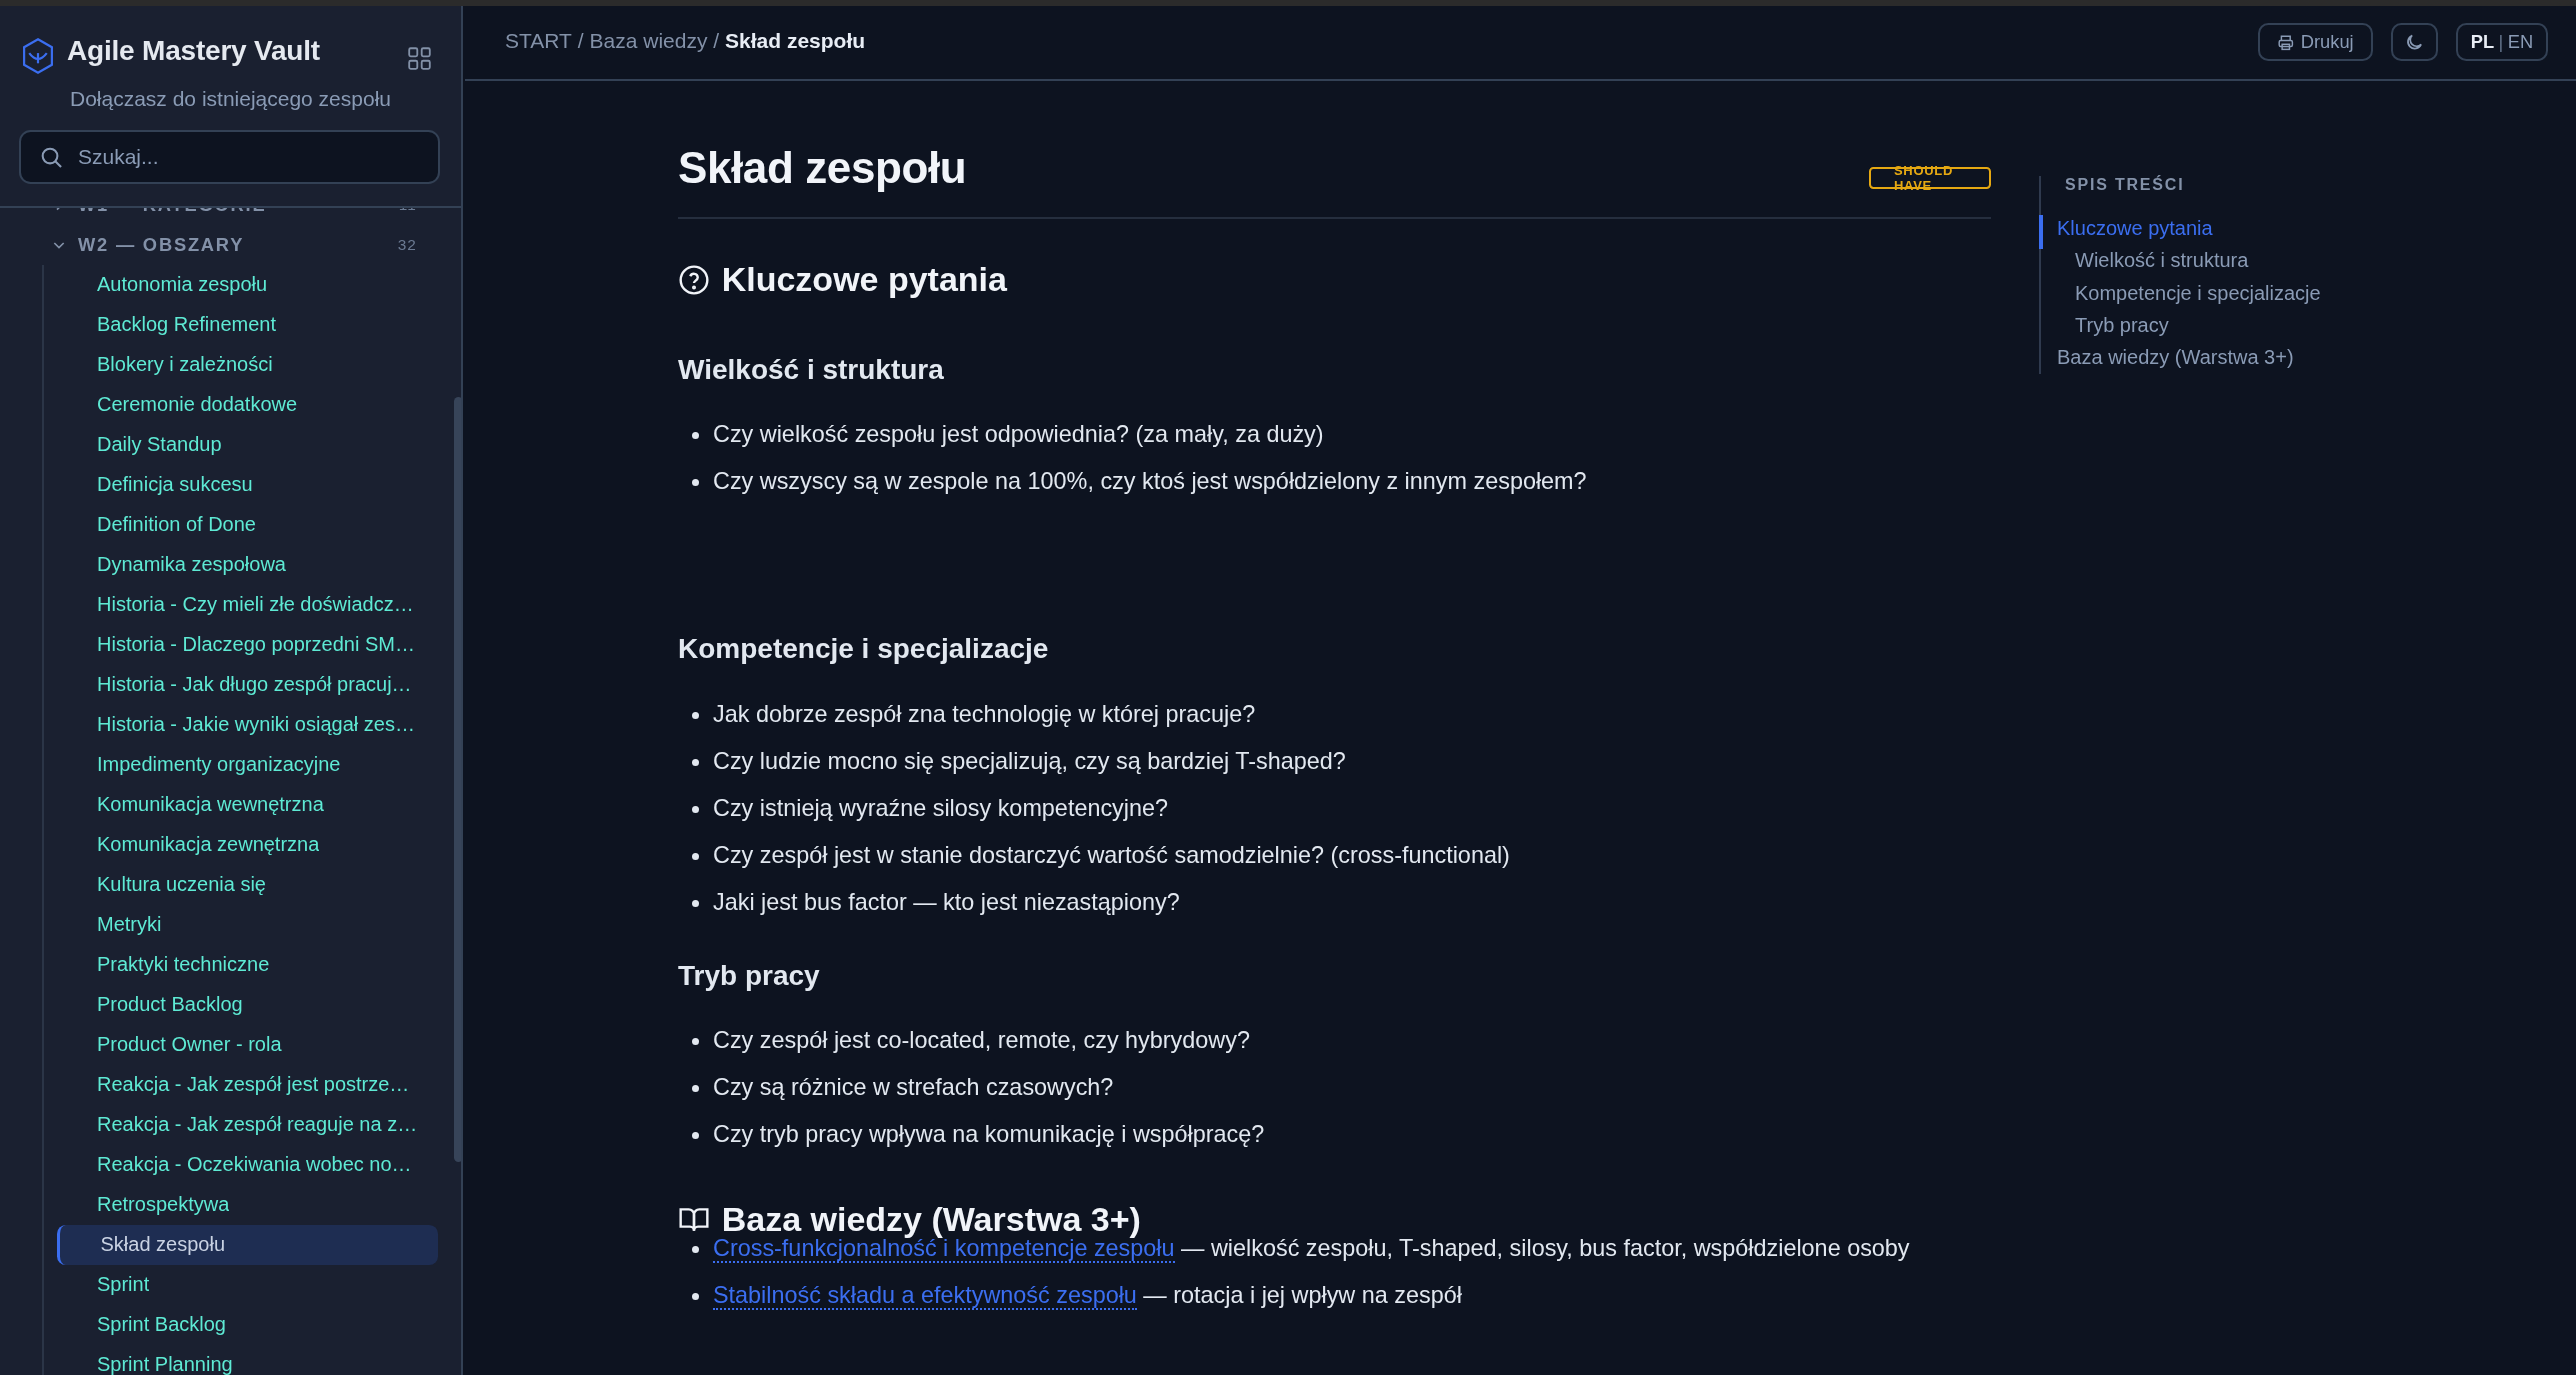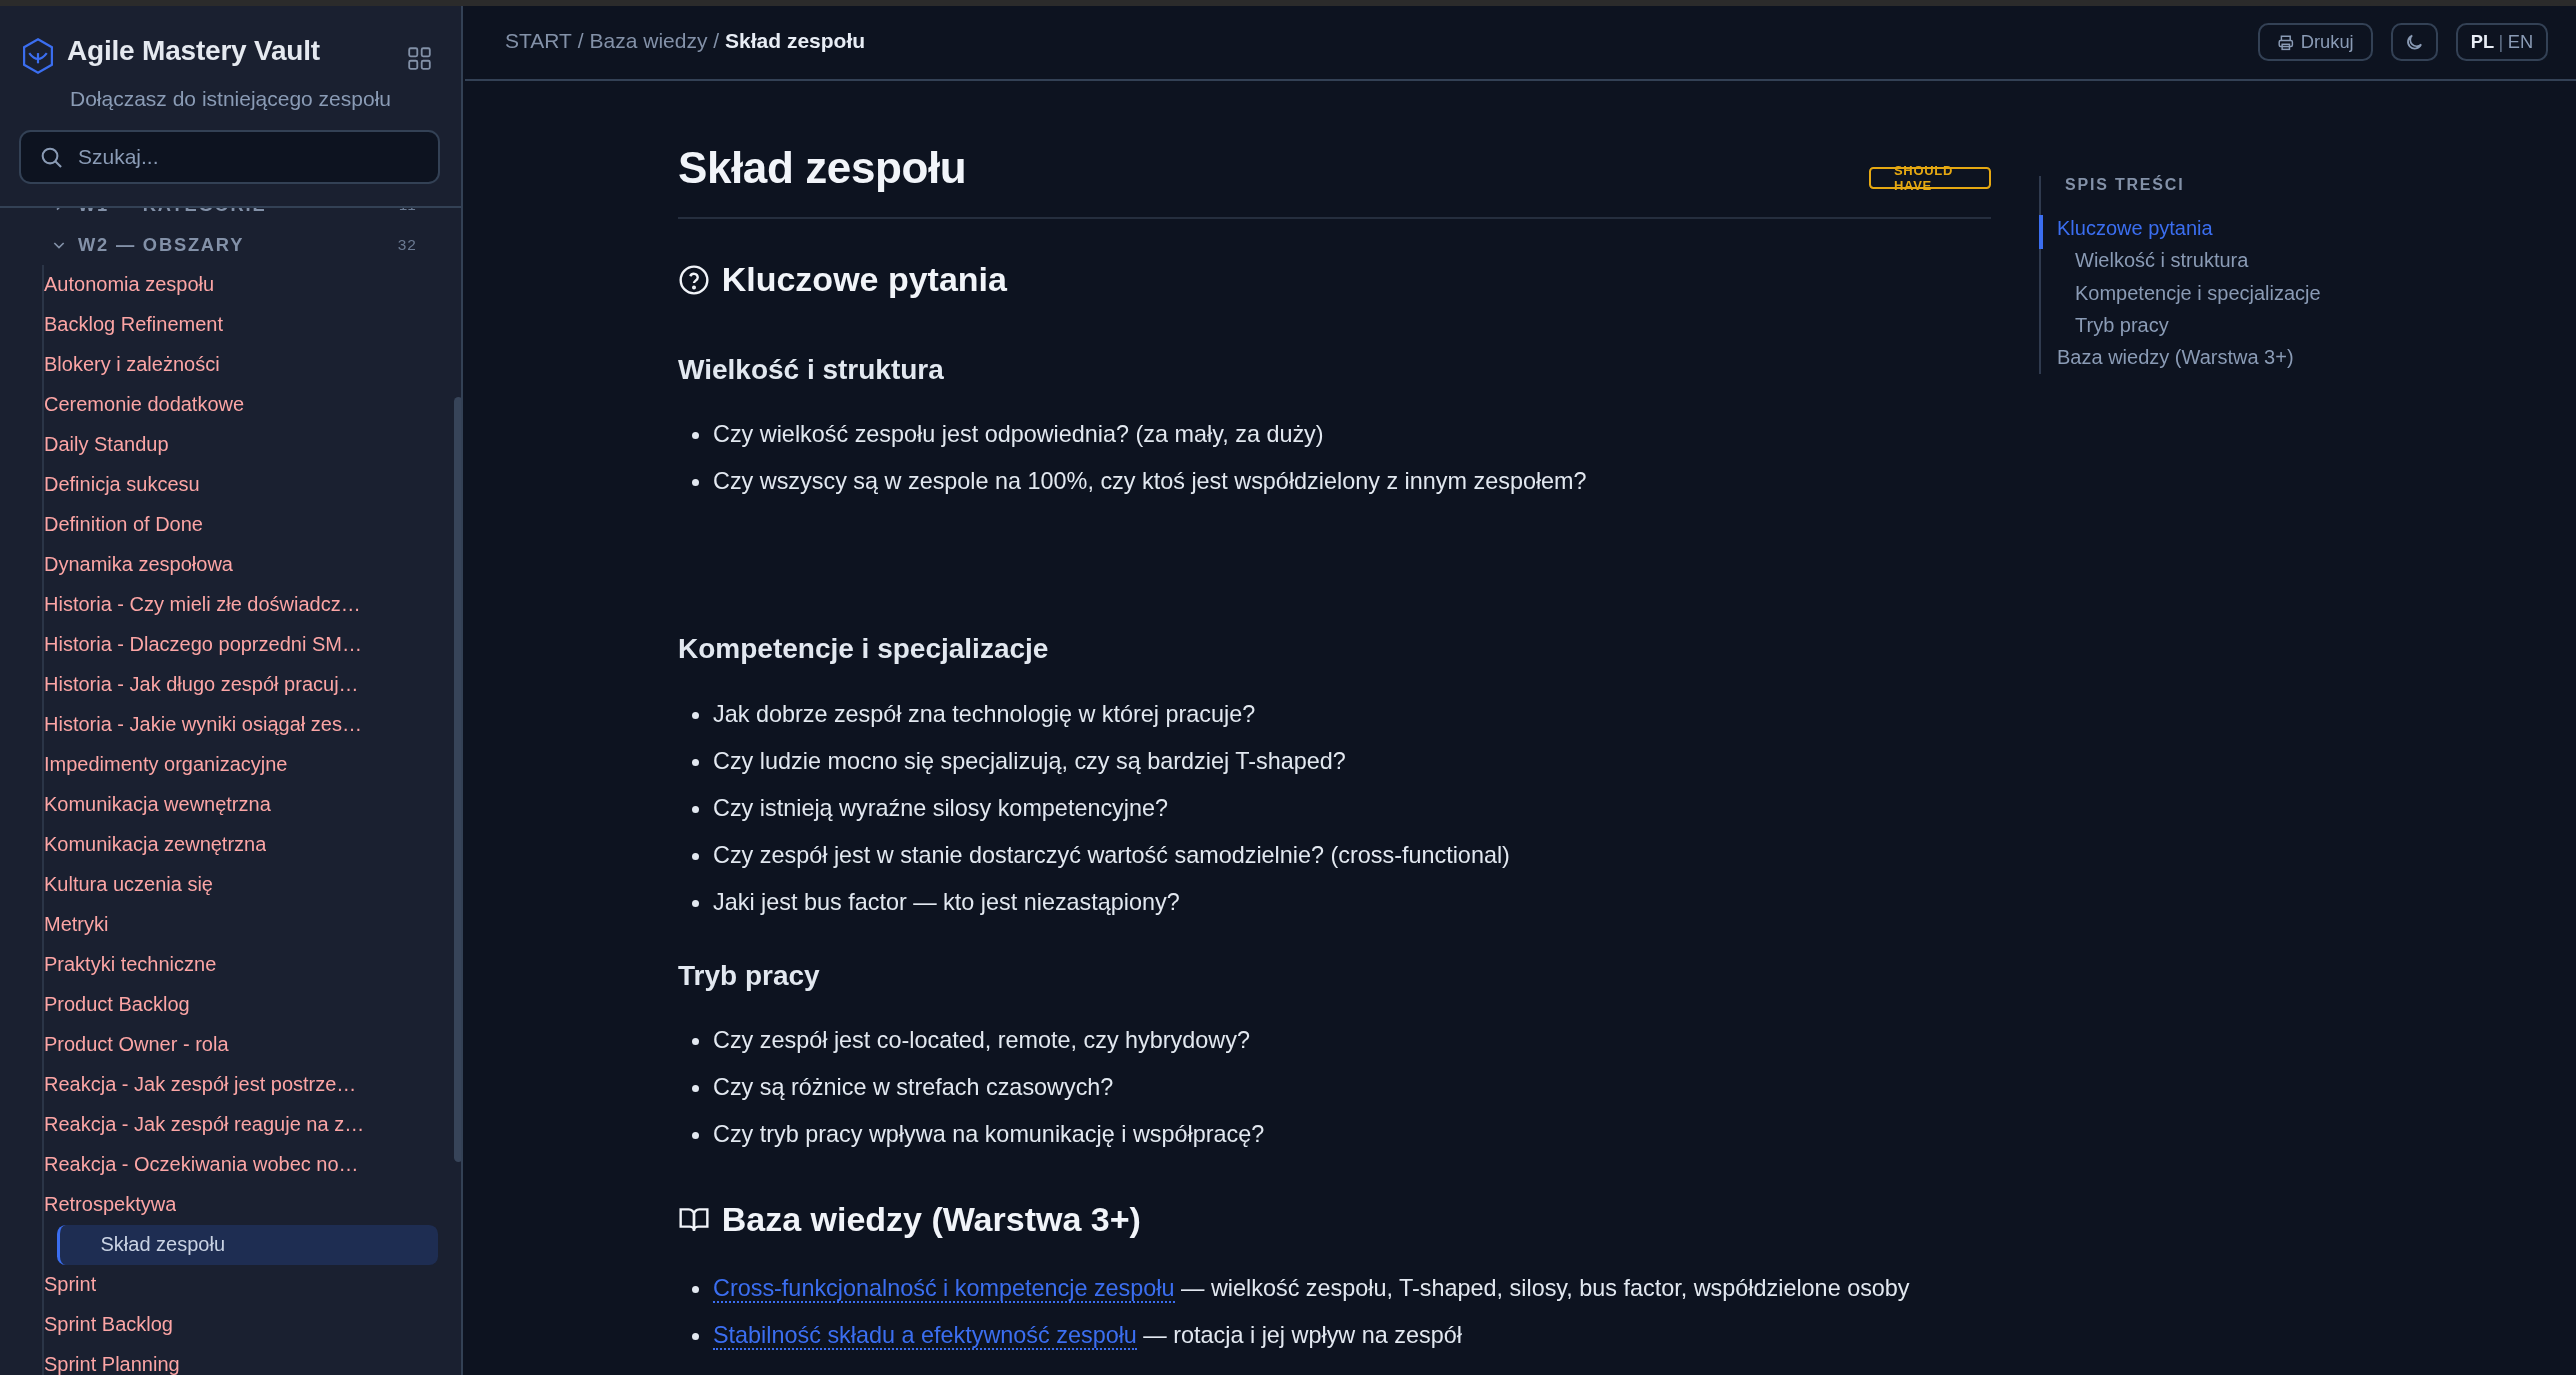--- a/index.html
+++ b/index.html
@@ -19,21 +19,21 @@
   .search .s-icon { position: absolute; left: 17.6px; top: 13px; width: 25px; height: 25px; }
   .search input { position: absolute; left: 57px; top: 0; width: 352px; height: 50px; background: transparent; border: none; outline: none; font-family: "Liberation Sans", sans-serif; font-size: 21px; color: #bef264; }
   .search input::placeholder { color: #8a9bb5; }
 
   .tree { position: absolute; left: 0; top: 189px; width: 454px; }
   .group-row { position: relative; height: 40px; display: flex; align-items: center; cursor: pointer; }
   .group-row .chev { position: absolute; left: 51px; width: 16px; height: 16px; }
   .group-row .g-label { position: absolute; left: 78px; font-size: 18.3px; font-weight: 700; letter-spacing: 1.8px; color: #8391a8; }
   .group-row .g-count { position: absolute; right: 37px; font-size: 15.4px; color: #6b7a92; letter-spacing: 1.1px; }
   .items { position: relative; border-left: 2.2px solid #2b3547; margin-left: 42px; }
-  .item { position: relative; height: 40px; display: flex; align-items: center; font-size: 20px; color: #fca5a5; white-space: nowrap; cursor: pointer; }
+  .item { position: relative; height: 40px; display: flex; align-items: center; padding-left: 53px; font-size: 20px; color: #5eead4; white-space: nowrap; cursor: pointer; }
   .item span { display: block; max-width: 322px; overflow: hidden; text-overflow: ellipsis; }
   .item.active { background: #1e2d52; border-radius: 8.8px; margin-left: 12.5px; width: 381px; padding-left: 41px; border-left: 3.7px solid #3b6ef0; color: #c9d2e3; }
   .scrollbar-thumb { position: absolute; left: 454px; top: 391px; width: 8.8px; height: 765px; background: #374459; border-radius: 5.1px; cursor: pointer; }
 
   
   .header { position: absolute; left: 465px; top: 5.9px; width: 2111px; height: 75px; border-bottom: 2.2px solid #334155; }
   .breadcrumb { position: absolute; left: 40px; top: 23.4px; font-size: 21px; color: #8391a8; }
   .breadcrumb a { color: #8391a8; text-decoration: none; cursor: pointer; }
   .breadcrumb .sep { margin: 0 5.9px; color: #8391a8; }
   .breadcrumb .current { color: #e8edf5; font-weight: 700; }
@@ -262,21 +262,21 @@
     <li>Czy tryb pracy wpływa na komunikację i współpracę?</li>
   </ul>
 
   <h2 class="h2" style="top:1119px;">
     <svg viewBox="0 0 24 24" fill="none" stroke="#f1f4f9" stroke-width="1.8">
       <path d="M2 4h6a4 4 0 0 1 4 4v12a3 3 0 0 0-3-3H2z"></path>
         <path d="M22 4h-6a4 4 0 0 0-4 4v12a3 3 0 0 1 3-3h7z"></path>
     </svg>
     <span>Baza wiedzy (Warstwa 3+)</span>
   </h2>
-  <ul class="qlist" style="top:1184px;">
+  <ul class="qlist" style="top:1144px;">
     <li><a>Cross-funkcjonalność i kompetencje zespołu</a><span> — wielkość zespołu, T-shaped, silosy, bus factor, współdzielone osoby</span></li>
     <li><a>Stabilność składu a efektywność zespołu</a><span> — rotacja i jej wpływ na zespół</span></li>
   </ul>
 </main>
 
 <aside class="toc">
   <div class="toc-title">SPIS TREŚCI</div>
   <div class="toc-bar"></div>
   <div class="toc-item active" style="left:16px; top:41px;">Kluczowe pytania</div>
   <div class="toc-item" style="left:34px; top:73px;">Wielkość i struktura</div>

